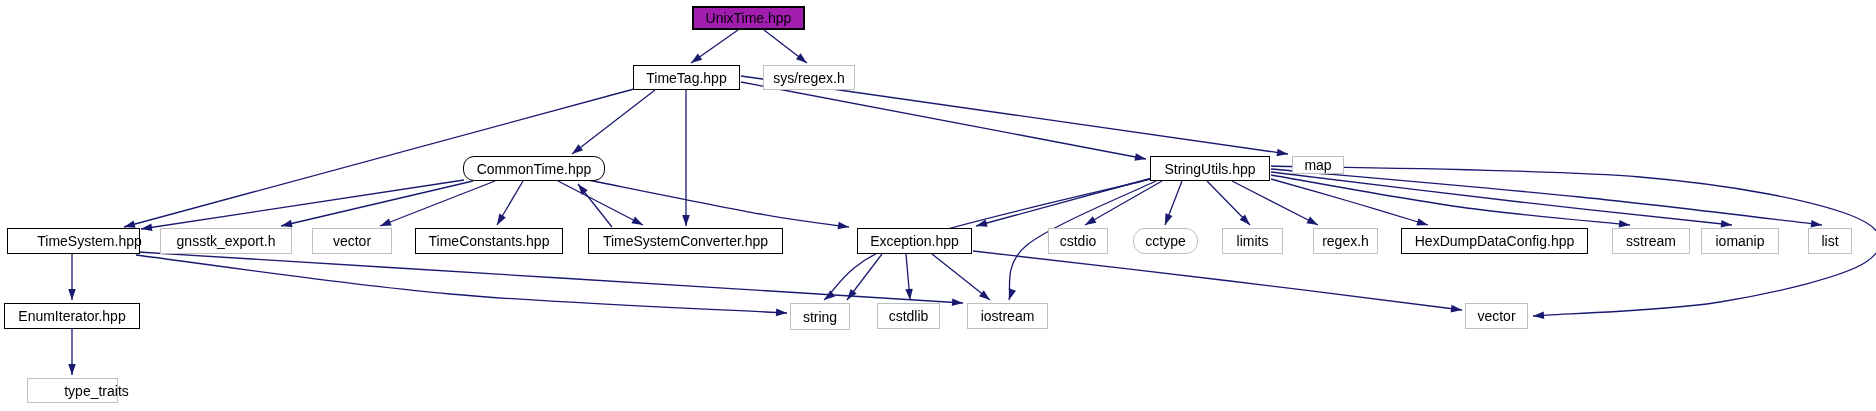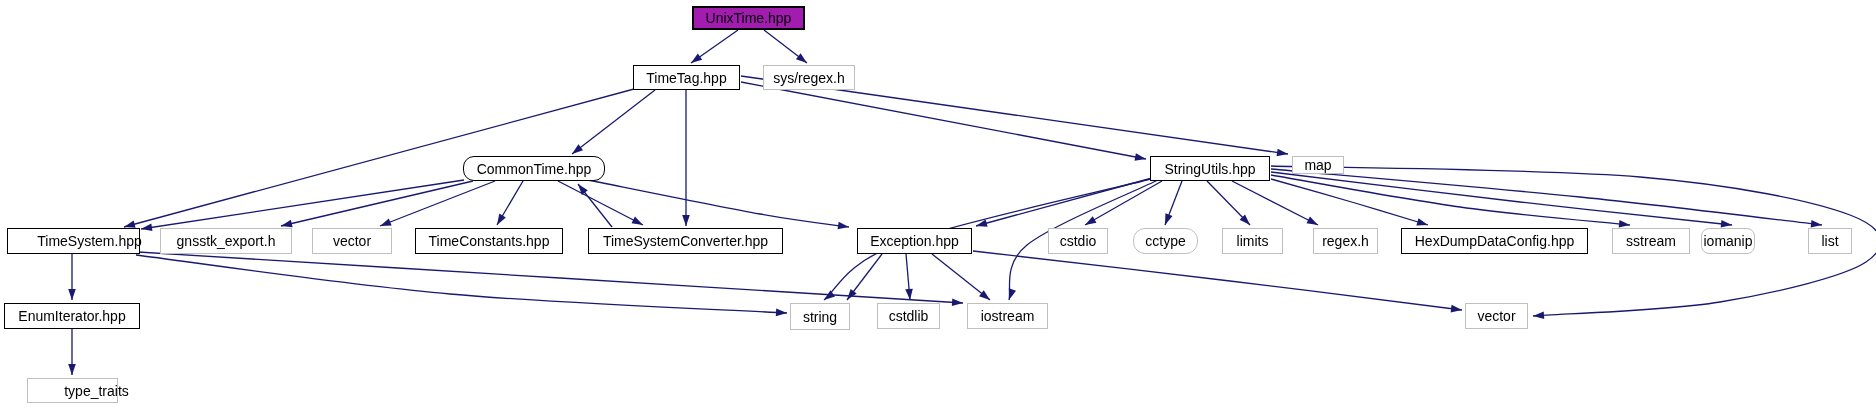--- a/index.html
+++ b/index.html
@@ -111,21 +111,21 @@
       <div class="node external" style="left: 312px; top: 228px; width: 80px; height: 26px;">vector</div>
       <div class="node internal" style="left: 415px; top: 228px; width: 148px; height: 26px;">TimeConstants.hpp</div>
       <div class="node internal" style="left: 588px; top: 228px; width: 195px; height: 26px;">TimeSystemConverter.hpp</div>
       <div class="node internal" style="left: 857px; top: 228px; width: 115px; height: 26px;">Exception.hpp</div>
       <div class="node external" style="left: 1048px; top: 228px; width: 60px; height: 26px;">cstdio</div>
       <div class="node external" style="left: 1133px; top: 228px; width: 65px; height: 26px; border-radius: 12px;">cctype</div>
       <div class="node external" style="left: 1222px; top: 228px; width: 61px; height: 26px;">limits</div>
       <div class="node external" style="left: 1305px; top: 228px; width: 65px; height: 26px; margin-left: 8px;">regex.h</div>
       <div class="node internal" style="left: 1401px; top: 228px; width: 187px; height: 26px;">HexDumpDataConfig.hpp</div>
       <div class="node external" style="left: 1612px; top: 228px; width: 78px; height: 26px;">sstream</div>
-      <div class="node external" style="left: 1701px; top: 228px; width: 54px; height: 26px; border-radius: 8px;">iomanip</div>
+      <div class="node external" style="left: 1701px; top: 228px; width: 78px; height: 26px;">iomanip</div>
       <div class="node external" style="left: 1808px; top: 228px; width: 44px; height: 26px;">list</div>
       <div class="node internal" style="left: 4px; top: 303px; width: 136px; height: 26px;">EnumIterator.hpp</div>
       <div class="node external" style="left: 790px; top: 303px; width: 60px; height: 27px;">string</div>
       <div class="node external" style="left: 877px; top: 303px; width: 63px; height: 26px;">cstdlib</div>
       <div class="node external" style="left: 967px; top: 303px; width: 81px; height: 26px;">iostream</div>
       <div class="node external" style="left: 1465px; top: 303px; width: 63px; height: 26px;">vector</div>
       <div class="node external" style="left: 27px; top: 378px; width: 91px; height: 25px; padding-left: 48px;">type_traits</div>
     </div>
 </div>
 

